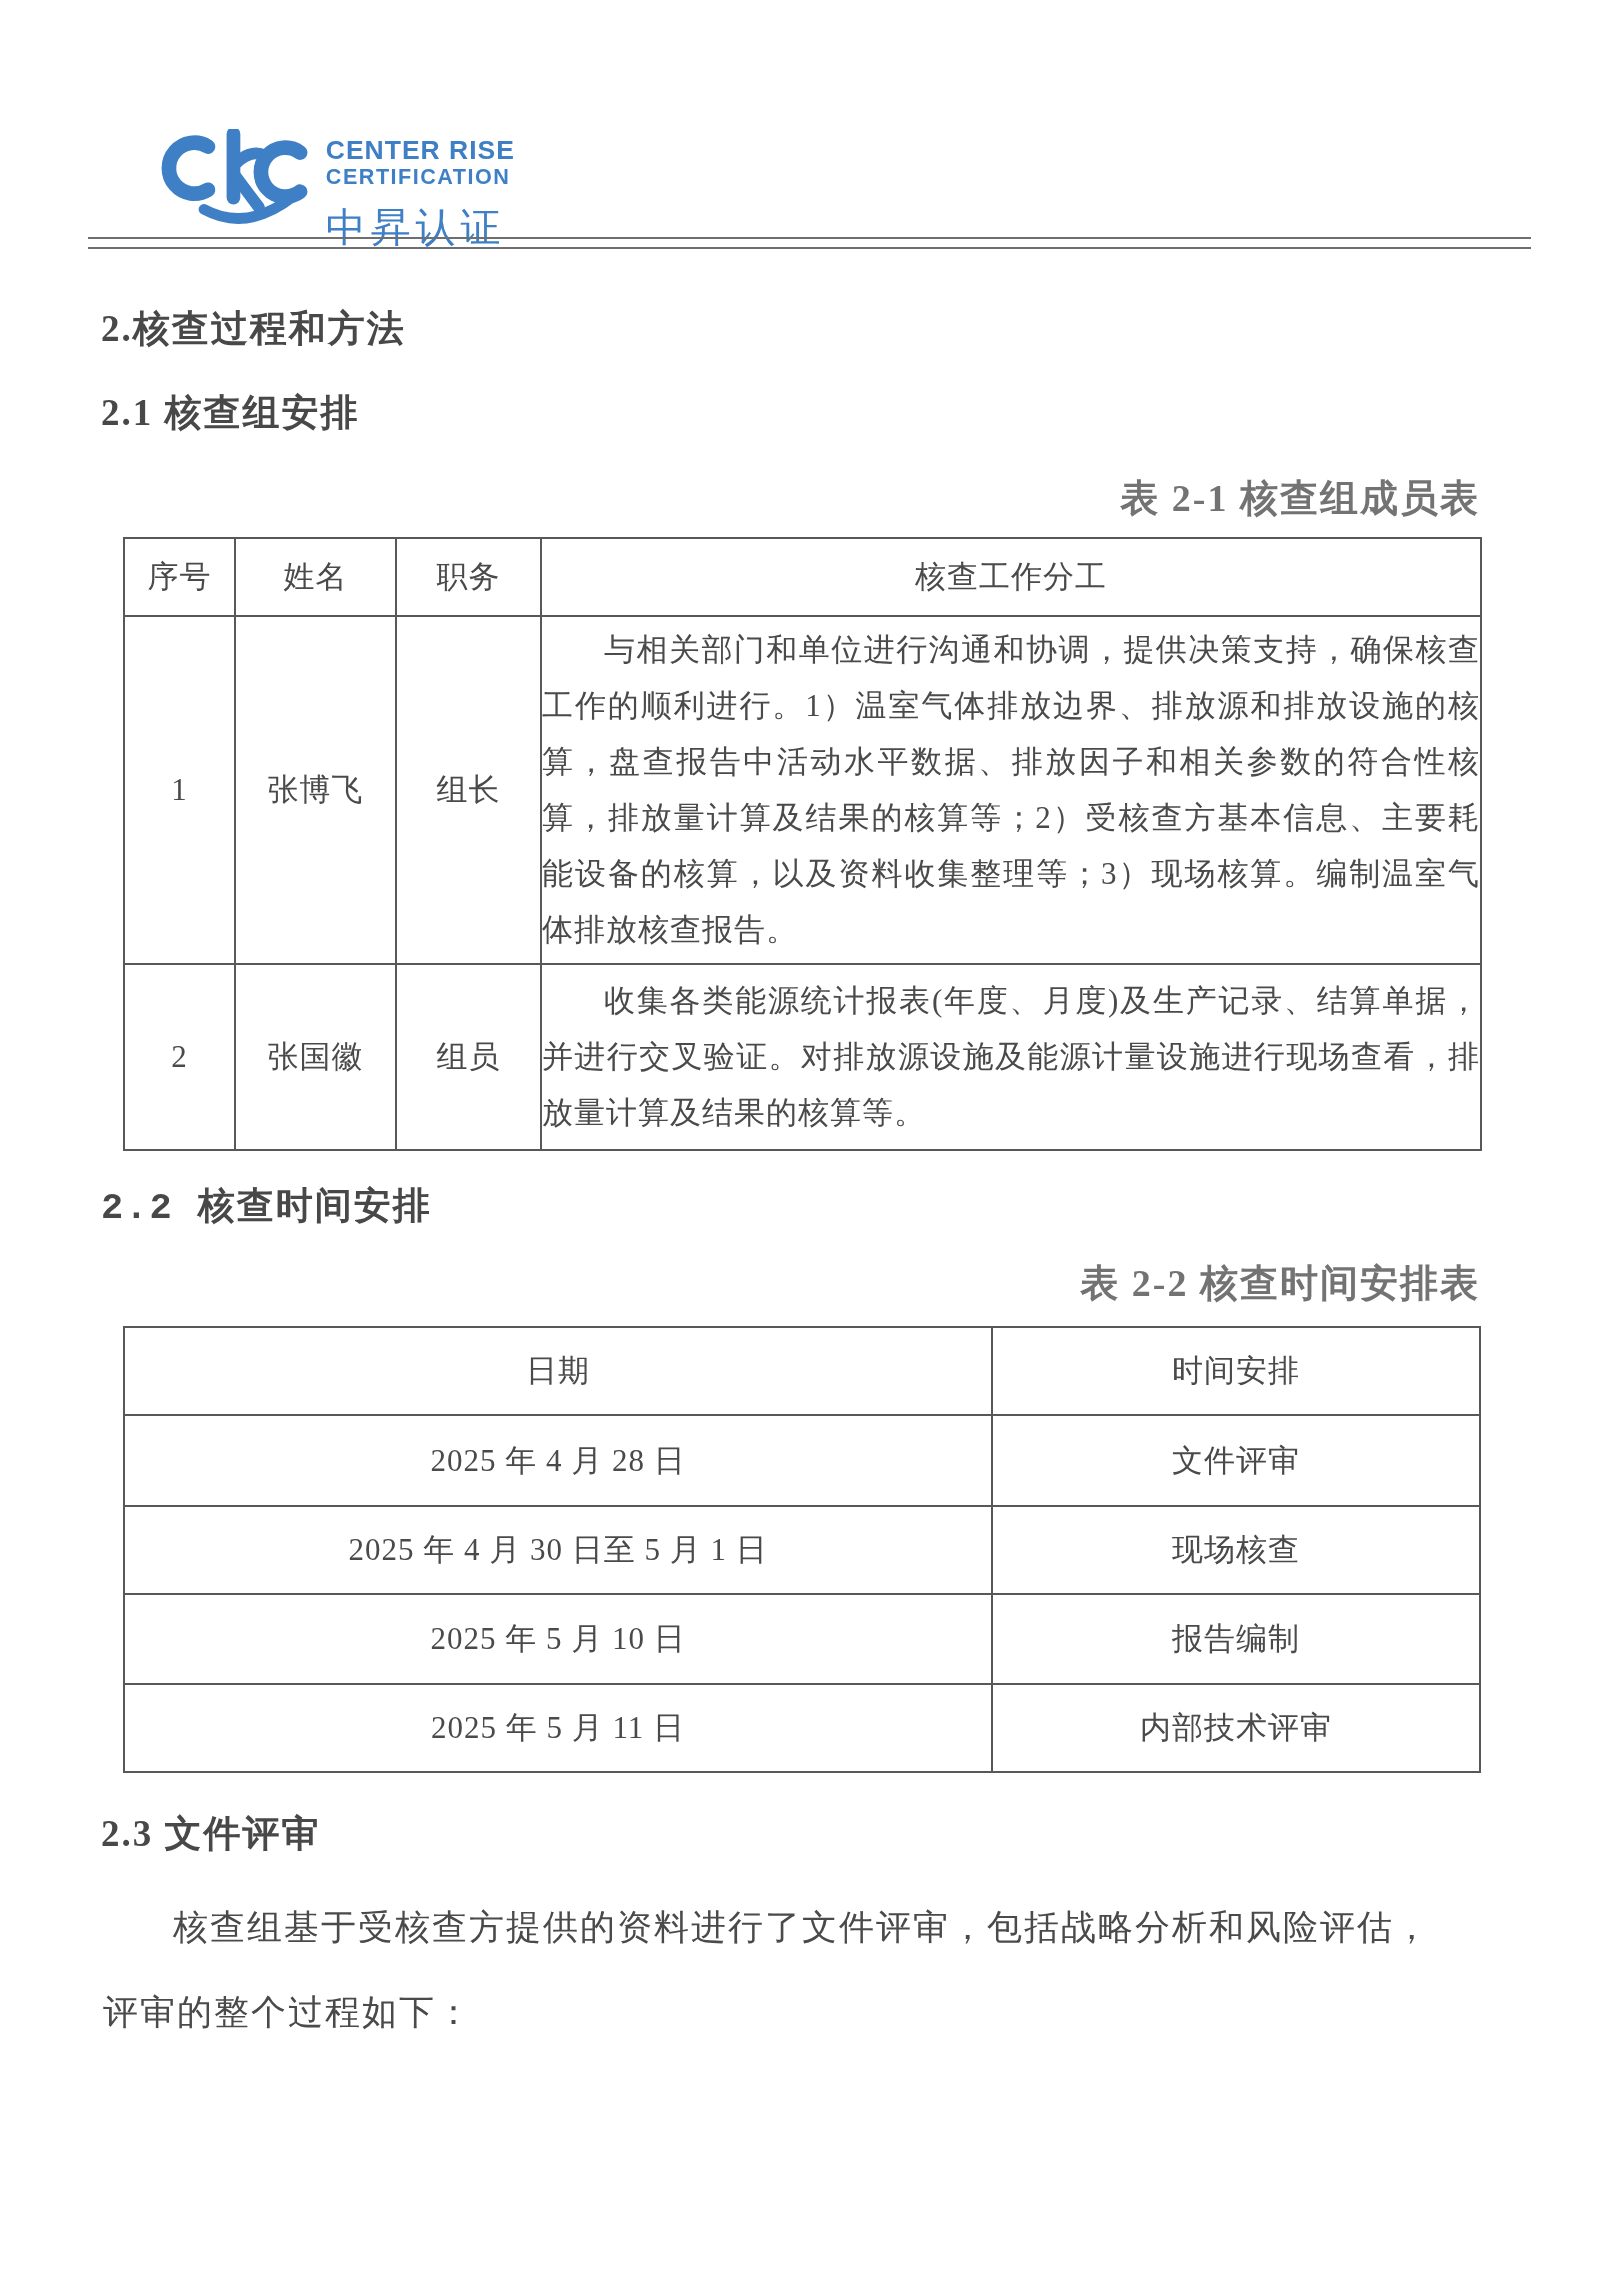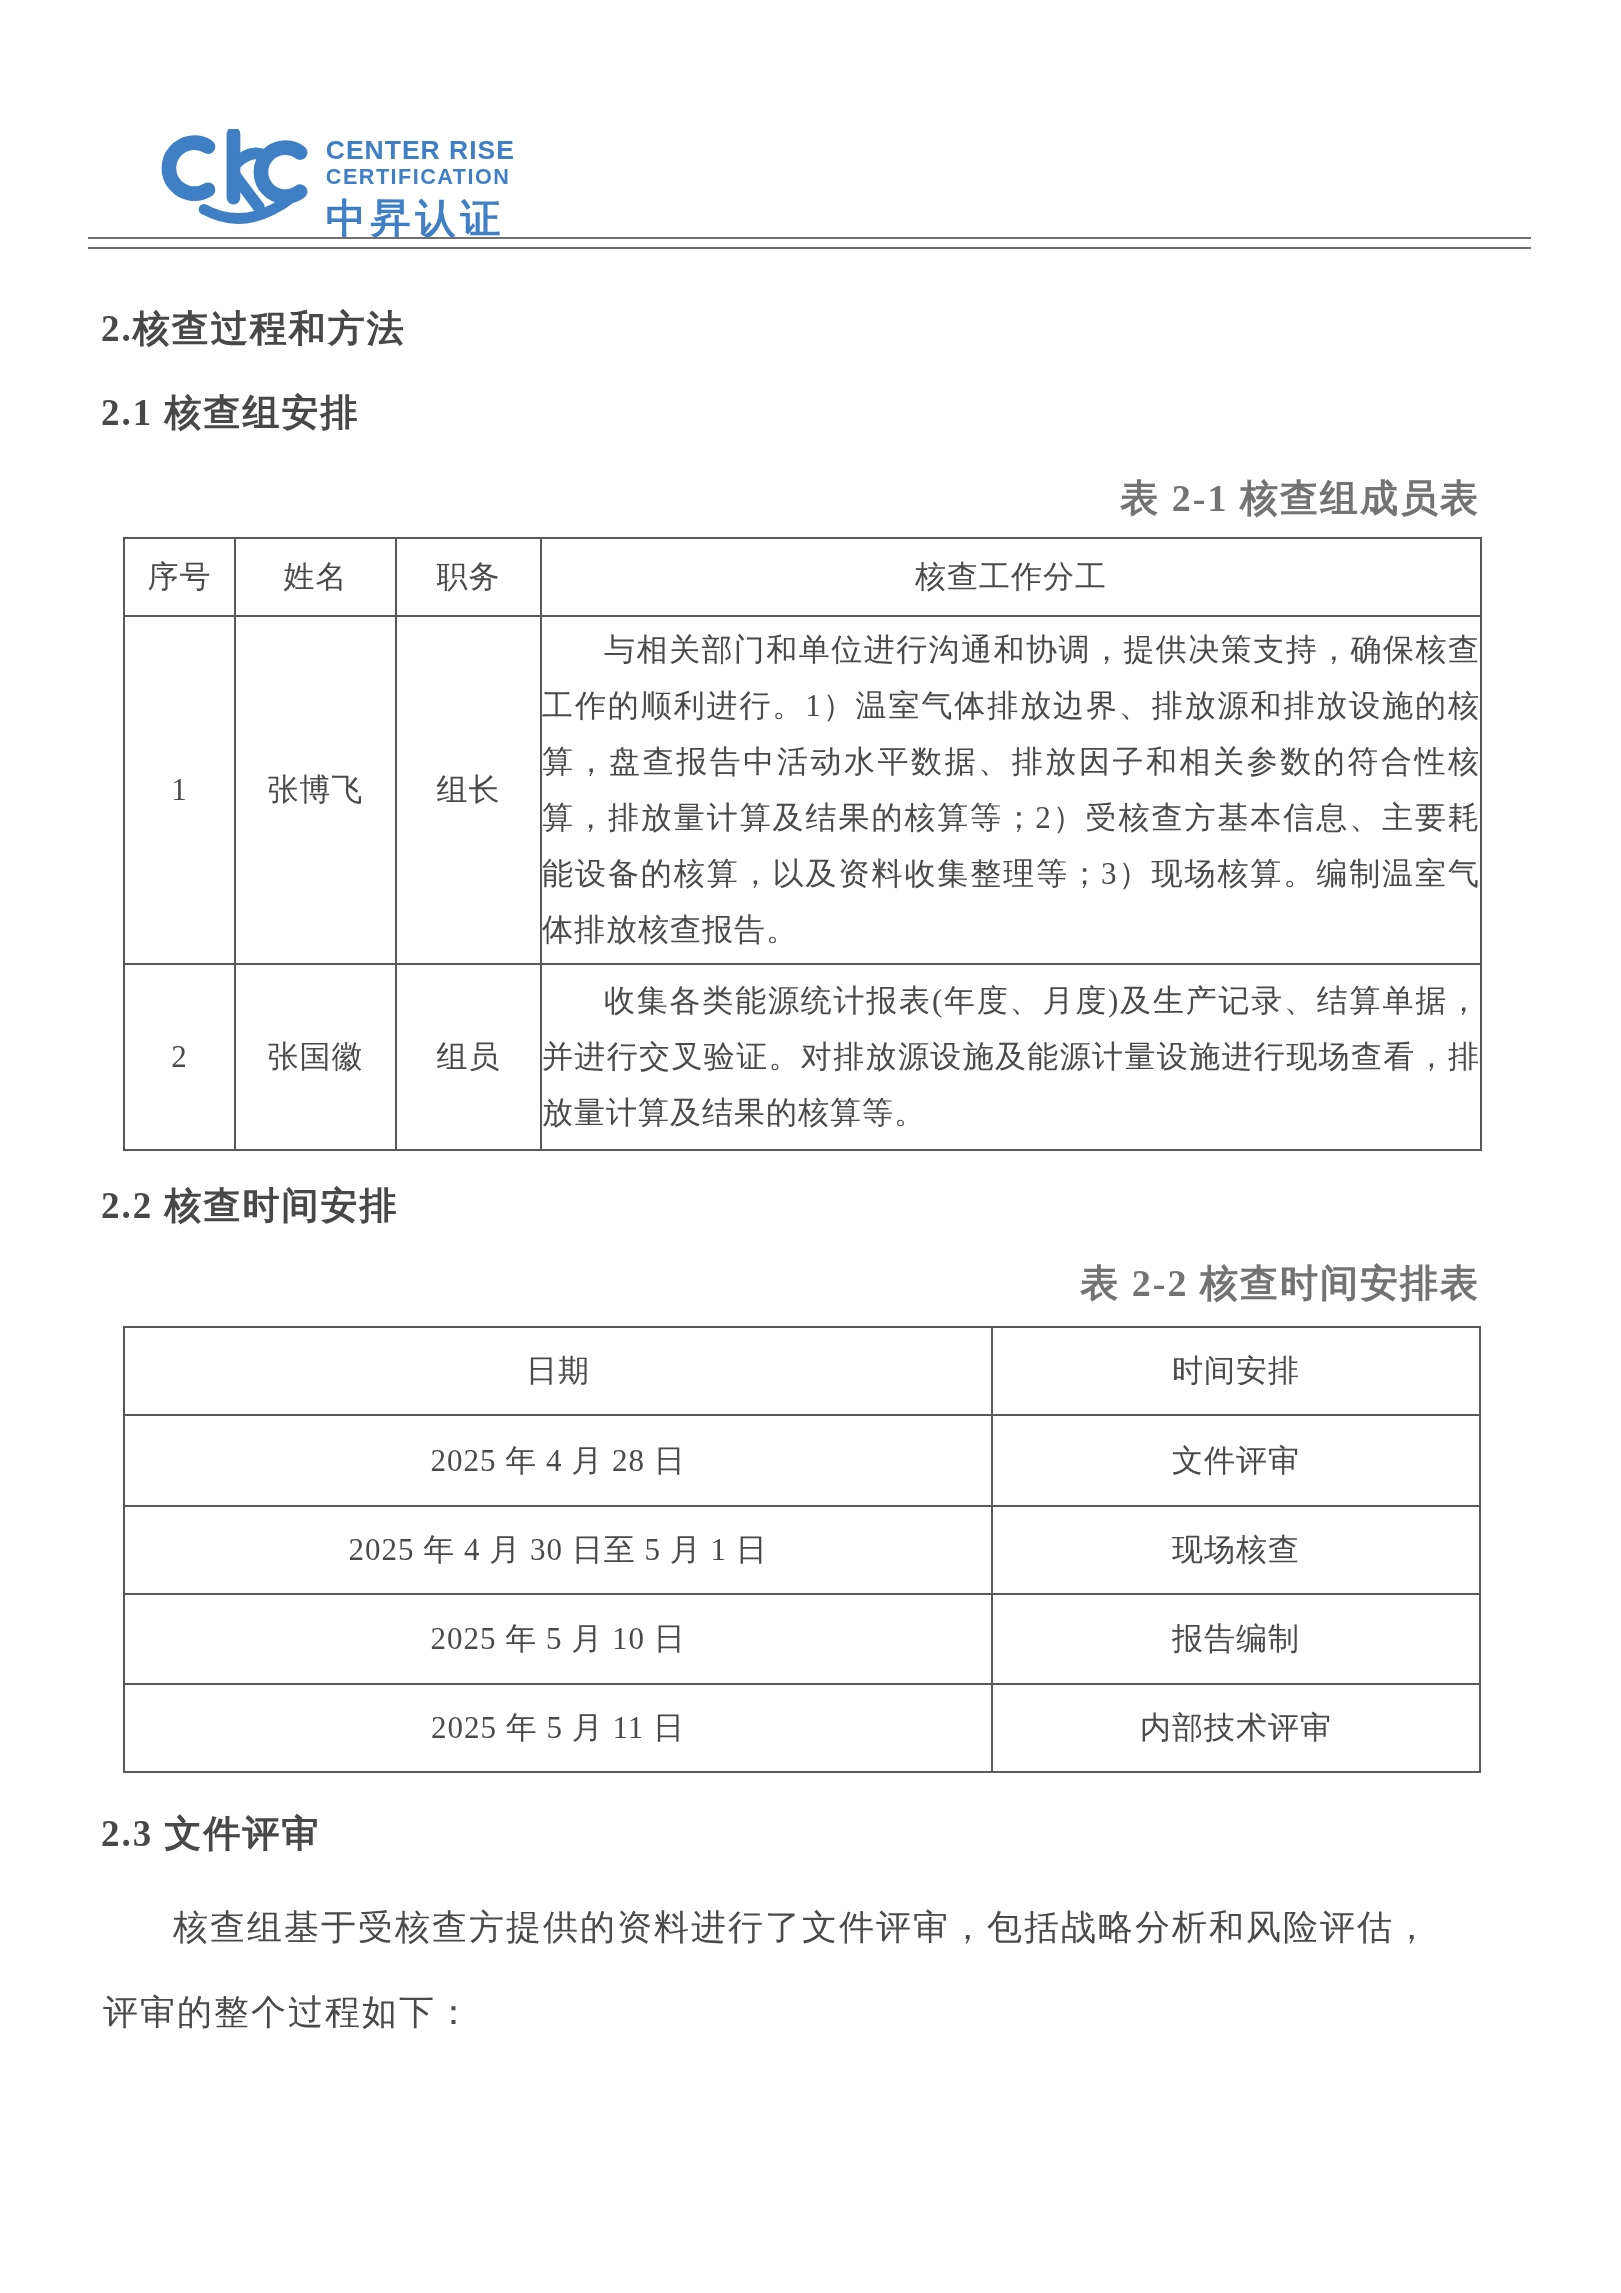--- a/index.html
+++ b/index.html
@@ -12,21 +12,21 @@
     color:#4a4a4a;
     overflow:hidden;
     padding-left:40px;
   }
   
   .logo{position:absolute;left:147px;top:129px;display:flex;align-items:flex-start;}
   .logo-mark{width:169px;height:98px;}
   .logo-text{margin-left:9.8px;padding-top:7.8px;font-family:"Liberation Sans",sans-serif;line-height:1;}
   .logo-line1{font-size:26.5px;font-weight:800;letter-spacing:1px;color:#3e7fc6;}
   .logo-line2{font-size:21.6px;font-weight:800;letter-spacing:1.5px;color:#3e7fc6;margin-top:2.9px;}
-  .logo-line3{font-size:40px;font-weight:700;letter-spacing:4.9px;color:#3e7fc6;margin-top:10px;}
+  .logo-line3{font-size:40px;font-weight:400;letter-spacing:4.9px;color:#3e7fc6;margin-top:19px;}
   
   .rule{
     position:absolute;left:88px;top:237px;width:1443px;height:7.8px;
     border-top:2.9px solid #6f6f6f;border-bottom:2.9px solid #6f6f6f;
   }
   
   .h1{position:absolute;left:101px;font-size:37px;font-weight:700;color:#484848;letter-spacing:2px;}
   .tbl-title{position:absolute;left:123px;width:1357px;text-align:right;font-size:38px;font-weight:700;color:#737373;letter-spacing:2px;}
   
   table.doc{
@@ -108,21 +108,21 @@
       <td>2</td>
       <td>张国徽</td>
       <td>组员</td>
       <td class="duty">
         <span class="indent">收集各类能源统计报表(年度、月度)及生产记录、结算单据，并进行交叉验证。对排放源设施及能源计量设施进行现场查看，排放量计算及结果的核算等。</span>
       </td>
     </tr>
   </tbody>
     </table>
 
-  <div class="h1" style="top:1181px;">2.2 核查时间安排</div>
+  <div class="h1" style="top:1181px;font-family:Liberation Mono, monospace;">2.2 核查时间安排</div>
 
   <div class="tbl-title" style="top:1258px;">表 2-2 核查时间安排表</div>
 
   <table class="doc" style="top:1326px;">
     <colgroup>
         <col style="width:868px">
         <col style="width:488px">
       </colgroup>
     <tbody>
         <tr style="height:88px">

